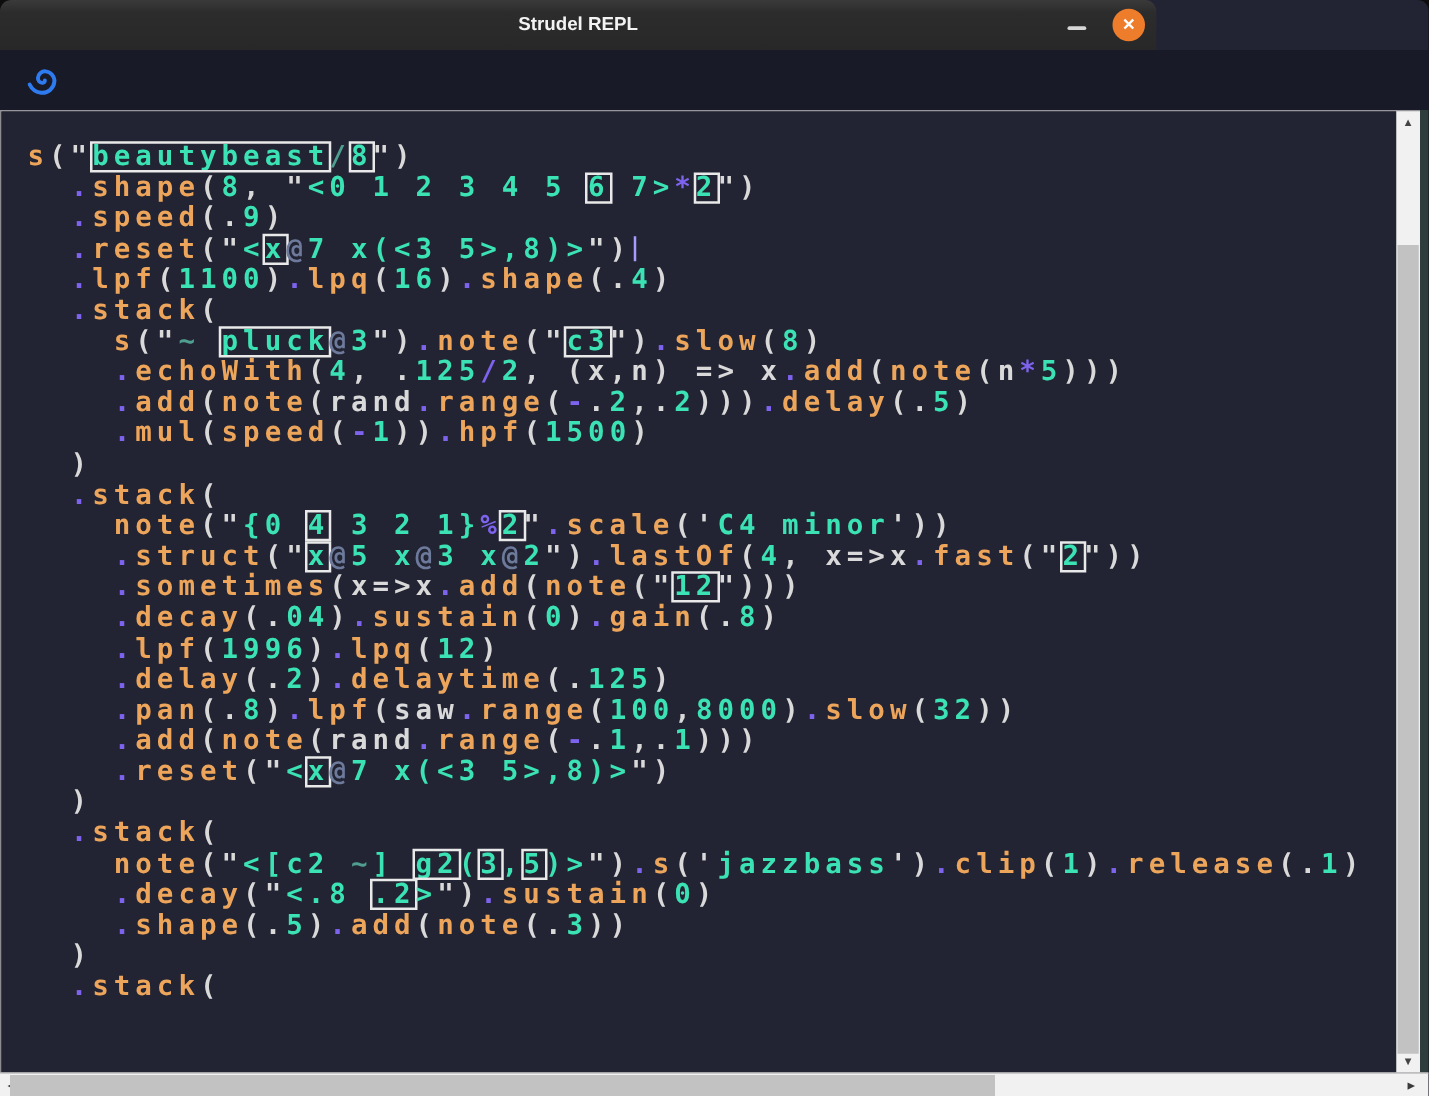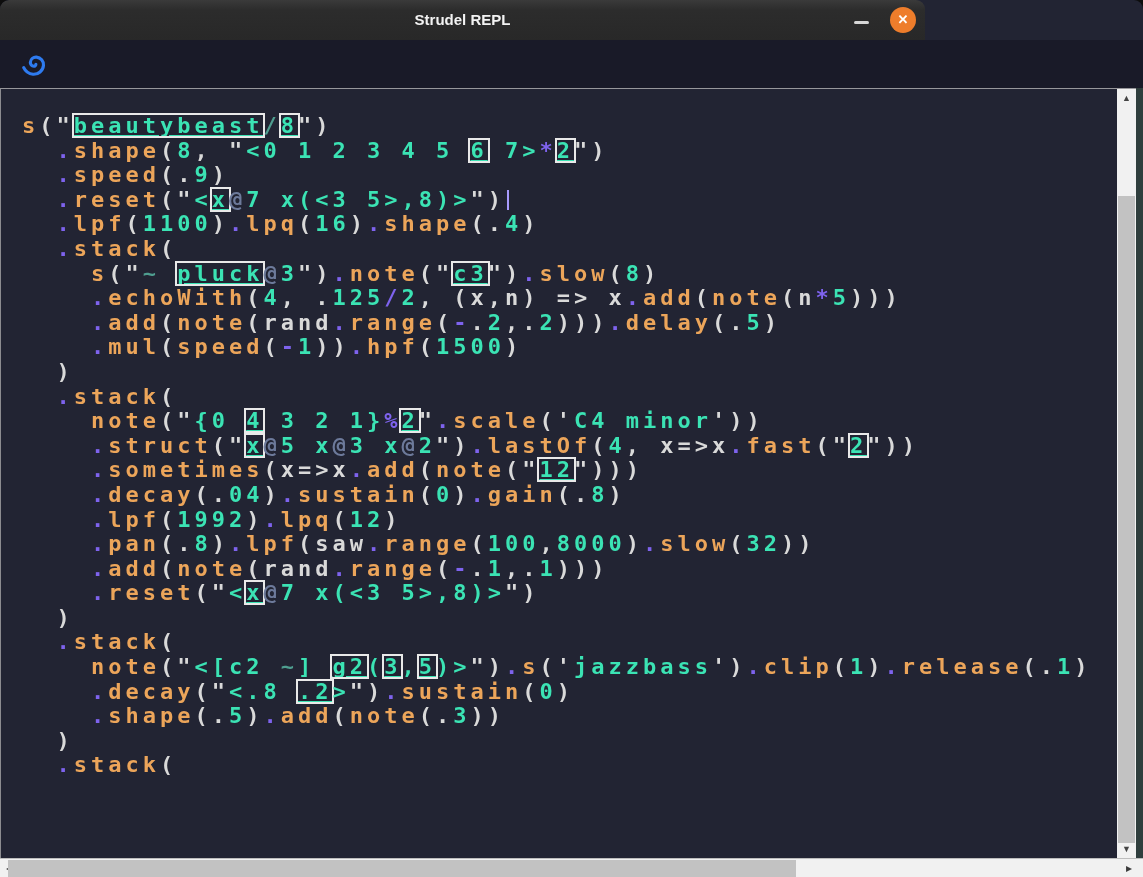--- a/index.html
+++ b/index.html
@@ -15,21 +15,21 @@
   
   #editor{position:absolute;left:0;top:88px;width:1117px;height:770px;background:#222433;border-top:1px solid #97979b;border-left:1px solid #8c8c90;overflow:hidden;box-sizing:border-box;}
   #code-area{padding:25px 0 0 21px;font-family:"DejaVu Sans Mono",monospace;font-weight:bold;font-size:22px;line-height:24.6px;letter-spacing:4px;}
   .cl{white-space:pre;height:24.6px;}
   .c-o{color:#eca55a;}  
   .c-w{color:#d9d9d9;}  
   .c-t{color:#3be3b4;}  
   .c-u{color:#7e63ee;}  
   .c-g{color:#6d7a9b;}  
   .c-r{color:#4f9e90;}  
-  .bx{display:inline-block;line-height:21px;outline:2px solid #e9e9e9;text-decoration:underline;}
+  .bx{display:inline-block;line-height:21px;outline:2px solid #e9e9e9;}
   .cursor{display:inline-block;width:2px;height:20px;background:#a89bff;vertical-align:-3px;margin-left:2px;}
   
   #vscroll{position:absolute;left:1117px;top:88px;width:19px;height:770px;background:#f1f1f1;border-top:1px solid #97979b;box-sizing:border-box;}
   #vs-up{position:absolute;left:0;top:2px;width:19px;height:14px;text-align:center;font-size:9px;line-height:14px;color:#444444;}
   #vs-down{position:absolute;left:0;bottom:2px;width:19px;height:14px;text-align:center;font-size:9px;line-height:14px;color:#444444;}
   #vs-thumb{position:absolute;left:1px;top:107px;width:17px;height:647px;background:#c2c2c2;}
   
   #right-strip{position:absolute;left:1136px;top:88px;width:7px;height:770px;background:#2f3e3d;}
   
   #hscroll{position:absolute;left:0;top:858px;width:1143px;height:19px;background:#f1f1f1;border-top:1px solid #bdbdbd;box-sizing:border-box;}
@@ -71,21 +71,22 @@
         <div class="cl"><span class="c-w">    </span><span class="c-o">s</span><span class="c-w">("</span><span class="c-r">~</span><span class="c-t"> </span><span class="c-t bx">pluck</span><span class="c-g">@</span><span class="c-t">3</span><span class="c-w">")</span><span class="c-u">.</span><span class="c-o">note</span><span class="c-w">("</span><span class="c-t bx">c3</span><span class="c-w">")</span><span class="c-u">.</span><span class="c-o">slow</span><span class="c-w">(</span><span class="c-t">8</span><span class="c-w">)</span></div>
         <div class="cl"><span class="c-w">    </span><span class="c-u">.</span><span class="c-o">echoWith</span><span class="c-w">(</span><span class="c-t">4</span><span class="c-w">, </span><span class="c-w">.</span><span class="c-t">125</span><span class="c-u">/</span><span class="c-t">2</span><span class="c-w">, (x,n) =&gt; x</span><span class="c-u">.</span><span class="c-o">add</span><span class="c-w">(</span><span class="c-o">note</span><span class="c-w">(</span><span class="c-w">n</span><span class="c-u">*</span><span class="c-t">5</span><span class="c-w">)))</span></div>
         <div class="cl"><span class="c-w">    </span><span class="c-u">.</span><span class="c-o">add</span><span class="c-w">(</span><span class="c-o">note</span><span class="c-w">(</span><span class="c-w">rand</span><span class="c-u">.</span><span class="c-o">range</span><span class="c-w">(</span><span class="c-u">-</span><span class="c-w">.</span><span class="c-t">2</span><span class="c-w">,</span><span class="c-w">.</span><span class="c-t">2</span><span class="c-w">)))</span><span class="c-u">.</span><span class="c-o">delay</span><span class="c-w">(</span><span class="c-w">.</span><span class="c-t">5</span><span class="c-w">)</span></div>
         <div class="cl"><span class="c-w">    </span><span class="c-u">.</span><span class="c-o">mul</span><span class="c-w">(</span><span class="c-o">speed</span><span class="c-w">(</span><span class="c-u">-</span><span class="c-t">1</span><span class="c-w">))</span><span class="c-u">.</span><span class="c-o">hpf</span><span class="c-w">(</span><span class="c-t">1500</span><span class="c-w">)</span></div>
         <div class="cl"><span class="c-w">  )</span></div>
         <div class="cl"><span class="c-w">  </span><span class="c-u">.</span><span class="c-o">stack</span><span class="c-w">(</span></div>
         <div class="cl"><span class="c-w">    </span><span class="c-o">note</span><span class="c-w">("</span><span class="c-t">{0 </span><span class="c-t bx">4</span><span class="c-t"> 3 2 1}</span><span class="c-u">%</span><span class="c-t bx">2</span><span class="c-w">"</span><span class="c-u">.</span><span class="c-o">scale</span><span class="c-w">('</span><span class="c-t">C4 minor</span><span class="c-w">'))</span></div>
         <div class="cl"><span class="c-w">    </span><span class="c-u">.</span><span class="c-o">struct</span><span class="c-w">("</span><span class="c-t bx">x</span><span class="c-g">@</span><span class="c-t">5</span><span class="c-t"> x</span><span class="c-g">@</span><span class="c-t">3</span><span class="c-t"> x</span><span class="c-g">@</span><span class="c-t">2</span><span class="c-w">")</span><span class="c-u">.</span><span class="c-o">lastOf</span><span class="c-w">(</span><span class="c-t">4</span><span class="c-w">, x=&gt;x</span><span class="c-u">.</span><span class="c-o">fast</span><span class="c-w">("</span><span class="c-t bx">2</span><span class="c-w">"))</span></div>
         <div class="cl"><span class="c-w">    </span><span class="c-u">.</span><span class="c-o">sometimes</span><span class="c-w">(</span><span class="c-w">x=&gt;x</span><span class="c-u">.</span><span class="c-o">add</span><span class="c-w">(</span><span class="c-o">note</span><span class="c-w">("</span><span class="c-t bx">12</span><span class="c-w">")))</span></div>
         <div class="cl"><span class="c-w">    </span><span class="c-u">.</span><span class="c-o">decay</span><span class="c-w">(</span><span class="c-w">.</span><span class="c-t">04</span><span class="c-w">)</span><span class="c-u">.</span><span class="c-o">sustain</span><span class="c-w">(</span><span class="c-t">0</span><span class="c-w">)</span><span class="c-u">.</span><span class="c-o">gain</span><span class="c-w">(</span><span class="c-w">.</span><span class="c-t">8</span><span class="c-w">)</span></div>
-        <div class="cl"><span class="c-w">    </span><span class="c-u">.</span><span class="c-o">lpf</span><span class="c-w">(</span><span class="c-t">1992</span><span class="c-w">)</span><span class="c-u">.</span><span class="c-o">lpq</span><span class="c-w">(</span><span class="c-t">12</span><span class="c-w">)</span></div>
+        <div class="cl"><span class="c-w">    </span><span class="c-u">.</span><span class="c-o">lpf</span><span class="c-w">(</span><span class="c-t">1996</span><span class="c-w">)</span><span class="c-u">.</span><span class="c-o">lpq</span><span class="c-w">(</span><span class="c-t">12</span><span class="c-w">)</span></div>
+        <div class="cl"><span class="c-w">    </span><span class="c-u">.</span><span class="c-o">delay</span><span class="c-w">(</span><span class="c-w">.</span><span class="c-t">2</span><span class="c-w">)</span><span class="c-u">.</span><span class="c-o">delaytime</span><span class="c-w">(</span><span class="c-w">.</span><span class="c-t">125</span><span class="c-w">)</span></div>
         <div class="cl"><span class="c-w">    </span><span class="c-u">.</span><span class="c-o">pan</span><span class="c-w">(</span><span class="c-w">.</span><span class="c-t">8</span><span class="c-w">)</span><span class="c-u">.</span><span class="c-o">lpf</span><span class="c-w">(</span><span class="c-w">saw</span><span class="c-u">.</span><span class="c-o">range</span><span class="c-w">(</span><span class="c-t">100</span><span class="c-w">,</span><span class="c-t">8000</span><span class="c-w">)</span><span class="c-u">.</span><span class="c-o">slow</span><span class="c-w">(</span><span class="c-t">32</span><span class="c-w">))</span></div>
         <div class="cl"><span class="c-w">    </span><span class="c-u">.</span><span class="c-o">add</span><span class="c-w">(</span><span class="c-o">note</span><span class="c-w">(</span><span class="c-w">rand</span><span class="c-u">.</span><span class="c-o">range</span><span class="c-w">(</span><span class="c-u">-</span><span class="c-w">.</span><span class="c-t">1</span><span class="c-w">,</span><span class="c-w">.</span><span class="c-t">1</span><span class="c-w">)))</span></div>
         <div class="cl"><span class="c-w">    </span><span class="c-u">.</span><span class="c-o">reset</span><span class="c-w">("</span><span class="c-t">&lt;</span><span class="c-t bx">x</span><span class="c-g">@</span><span class="c-t">7 x(&lt;3 5&gt;,8)&gt;</span><span class="c-w">")</span></div>
         <div class="cl"><span class="c-w">  )</span></div>
         <div class="cl"><span class="c-w">  </span><span class="c-u">.</span><span class="c-o">stack</span><span class="c-w">(</span></div>
         <div class="cl"><span class="c-w">    </span><span class="c-o">note</span><span class="c-w">("</span><span class="c-t">&lt;[c2 </span><span class="c-r">~</span><span class="c-t">] </span><span class="c-t bx">g2</span><span class="c-t">(</span><span class="c-t bx">3</span><span class="c-t">,</span><span class="c-t bx">5</span><span class="c-t">)&gt;</span><span class="c-w">")</span><span class="c-u">.</span><span class="c-o">s</span><span class="c-w">('</span><span class="c-t">jazzbass</span><span class="c-w">')</span><span class="c-u">.</span><span class="c-o">clip</span><span class="c-w">(</span><span class="c-t">1</span><span class="c-w">)</span><span class="c-u">.</span><span class="c-o">release</span><span class="c-w">(</span><span class="c-w">.</span><span class="c-t">1</span><span class="c-w">)</span></div>
         <div class="cl"><span class="c-w">    </span><span class="c-u">.</span><span class="c-o">decay</span><span class="c-w">("</span><span class="c-t">&lt;.8 </span><span class="c-t bx">.2</span><span class="c-t">&gt;</span><span class="c-w">")</span><span class="c-u">.</span><span class="c-o">sustain</span><span class="c-w">(</span><span class="c-t">0</span><span class="c-w">)</span></div>
         <div class="cl"><span class="c-w">    </span><span class="c-u">.</span><span class="c-o">shape</span><span class="c-w">(</span><span class="c-w">.</span><span class="c-t">5</span><span class="c-w">)</span><span class="c-u">.</span><span class="c-o">add</span><span class="c-w">(</span><span class="c-o">note</span><span class="c-w">(</span><span class="c-w">.</span><span class="c-t">3</span><span class="c-w">))</span></div>
         <div class="cl"><span class="c-w">  )</span></div>
         <div class="cl"><span class="c-w">  </span><span class="c-u">.</span><span class="c-o">stack</span><span class="c-w">(</span></div>

